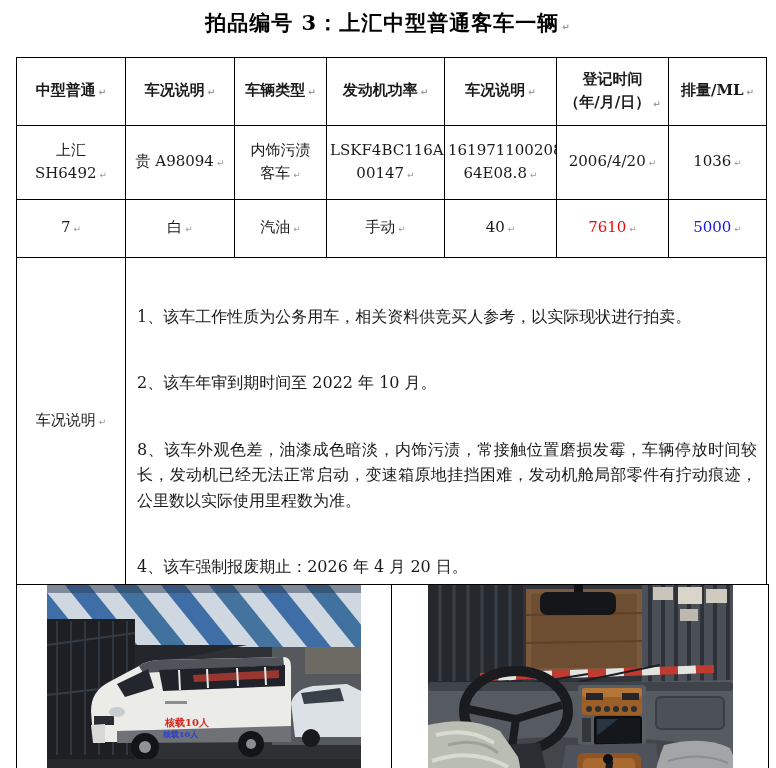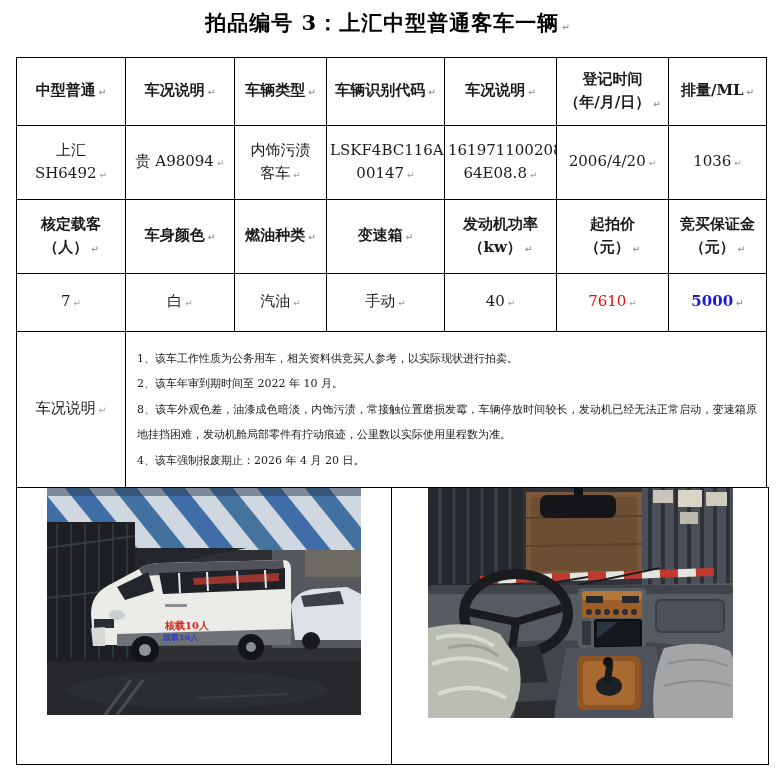--- a/index.html
+++ b/index.html
@@ -20,33 +20,33 @@
   }
   table.spec th{font-weight:bold;line-height:23px;}
   table.spec td{font-weight:normal;line-height:23px;}
   .multi{white-space:pre-line;}
   .cond-label{font-size:15px;}
   .cond-body{
     text-align:justify !important;vertical-align:middle;
     padding:5px 9px 5px 11px !important;
   }
   .cond-body .cond-line{
-    font-size:11px;line-height:25.4px;text-align:justify;text-justify:inter-character;
+    font-size:16px;line-height:25.4px;text-align:justify;text-justify:inter-character;margin-top:41px;
   }
   table.photos{
     border-collapse:collapse;table-layout:fixed;width:750px;margin-left:16px;margin-top:-1px;
   }
   table.photos td{
     border:1px solid #000;vertical-align:top;text-align:center;padding:0;height:276px;
   }
   .photo-wrap-l{padding-top:19px;}
   .photo-wrap-r{padding-top:17px;}
   .pm::after{content:"\21B5";color:#9a9a9a;font-size:9px;margin-left:3px;font-family:"DejaVu Sans",sans-serif;}
   .num-red{font-weight:normal;margin-top:12px;}
-  .num-blue{font-weight:bold;}
+  .num-blue{font-weight:normal;}
   svg{display:inline-block;}
 </style>
 </head>
 <body>
 
 <div class="page">
 
   <div class="title pm">拍品编号 3：上汇中型普通客车一辆</div>
 
   <table class="spec">
@@ -57,50 +57,37 @@
       <col style="width:118px">
         <col style="width:112px">
         <col style="width:112px">
         <col style="width:98px">
     </colgroup>
     <tbody>
         <tr style="height:68px">
       <th><span class="pm">中型普通</span></th>
       <th><span class="pm">车况说明</span></th>
       <th><span class="pm">车辆类型</span></th>
-      <th><span class="pm">车辆识别代码</span></th>
+      <th><span class="pm">发动机功率</span></th>
       <th><span class="pm">车况说明</span></th>
       <th><span class="multi pm">登记时间
 （年/月/日）</span></th>
       <th><span class="pm">排量/ML</span></th>
     </tr>
     <tr style="height:74px">
       <td><span class="pm">上汇 SH6492</span></td>
       <td><span class="pm">贵 A98094</span></td>
       <td><span class="multi pm">内饰污渍
 客车</span></td>
       <td><span class="multi pm">LSKF4BC116A0
 00147</span></td>
       <td><span class="multi pm">161971100208
 64E08.8</span></td>
       <td><span class="pm">2006/4/20</span></td>
       <td><span class="pm">1036</span></td>
-    </tr>
-    <tr style="height:74px">
-      <th><span class="multi pm">核定载客
-（人）</span></th>
-      <th><span class="pm">车身颜色</span></th>
-      <th><span class="pm">燃油种类</span></th>
-      <th><span class="pm">变速箱</span></th>
-      <th><span class="multi pm">发动机功率
-（kw）</span></th>
-      <th><span class="multi pm">起拍价
-（元）</span></th>
-      <th><span class="multi pm">竞买保证金
-（元）</span></th>
     </tr>
     <tr style="height:58px">
       <td><span class="pm">7</span></td>
       <td><span class="pm">白</span></td>
       <td><span class="pm">汽油</span></td>
       <td><span class="pm">手动</span></td>
       <td><span class="pm">40</span></td>
       <td><span class="num-red pm" style="color: rgb(232, 11, 11);">7610</span></td>
       <td><span class="num-blue pm" style="color: rgb(23, 23, 221);">5000</span></td>
     </tr>

